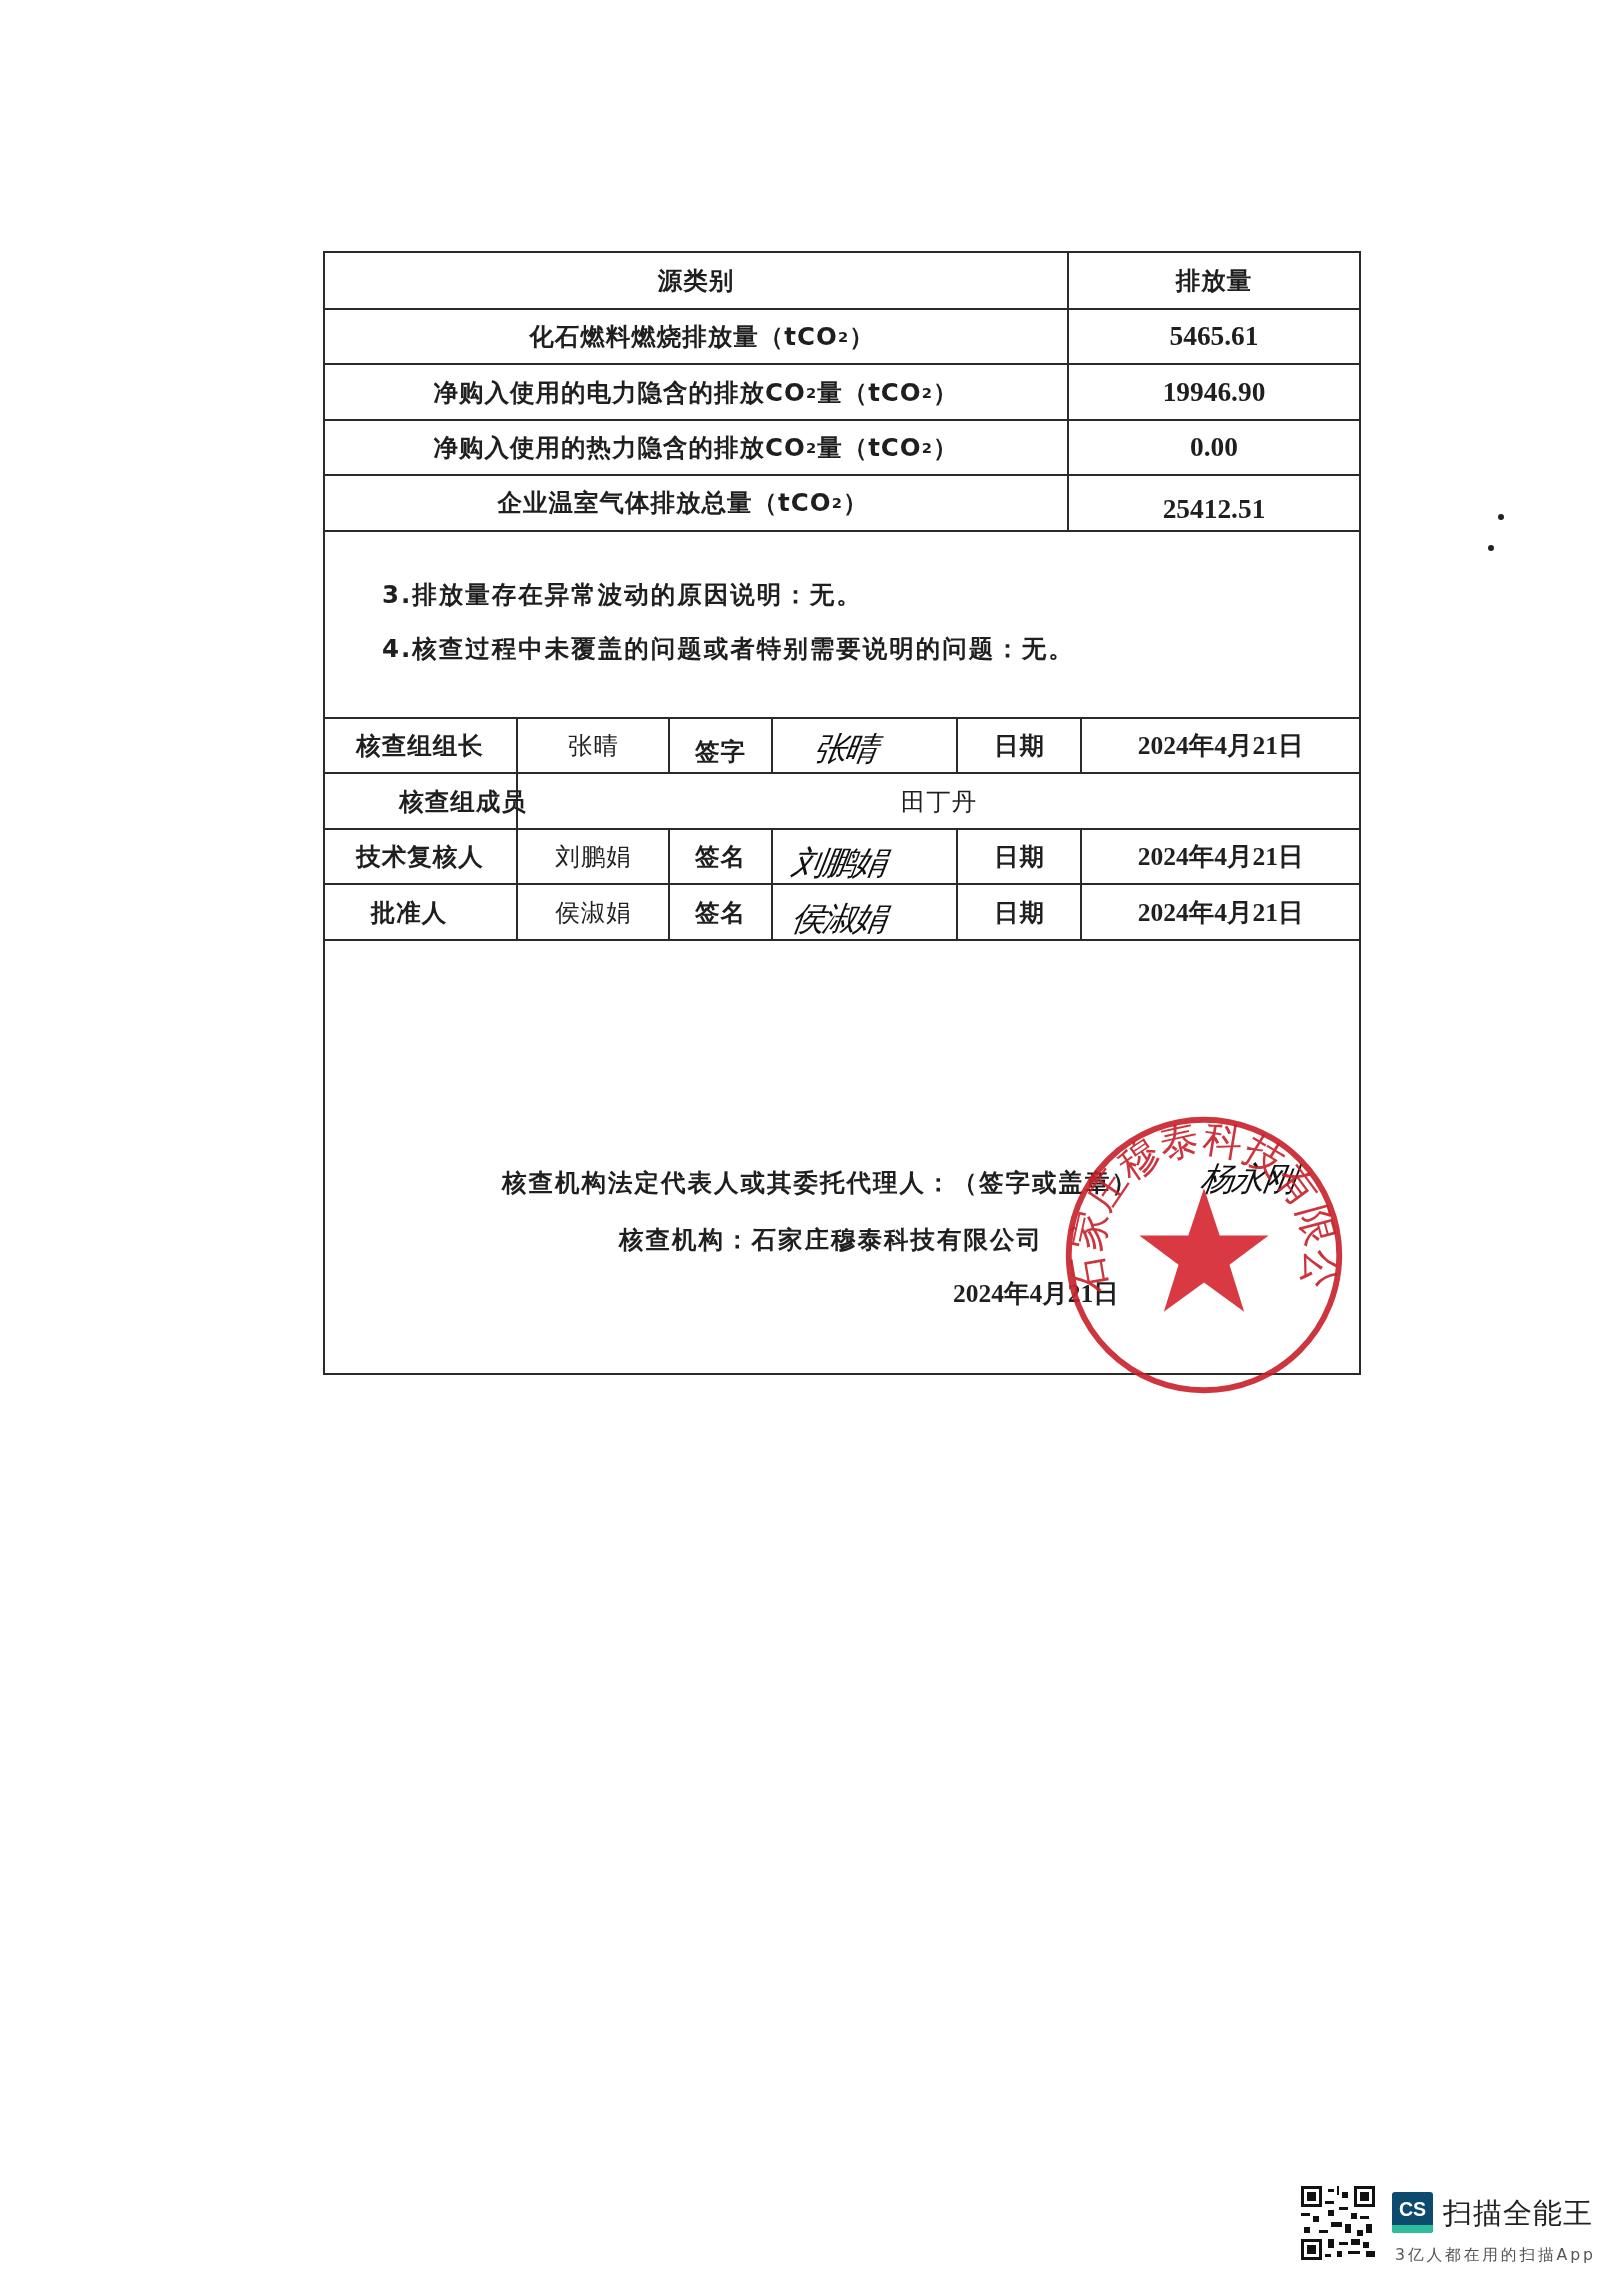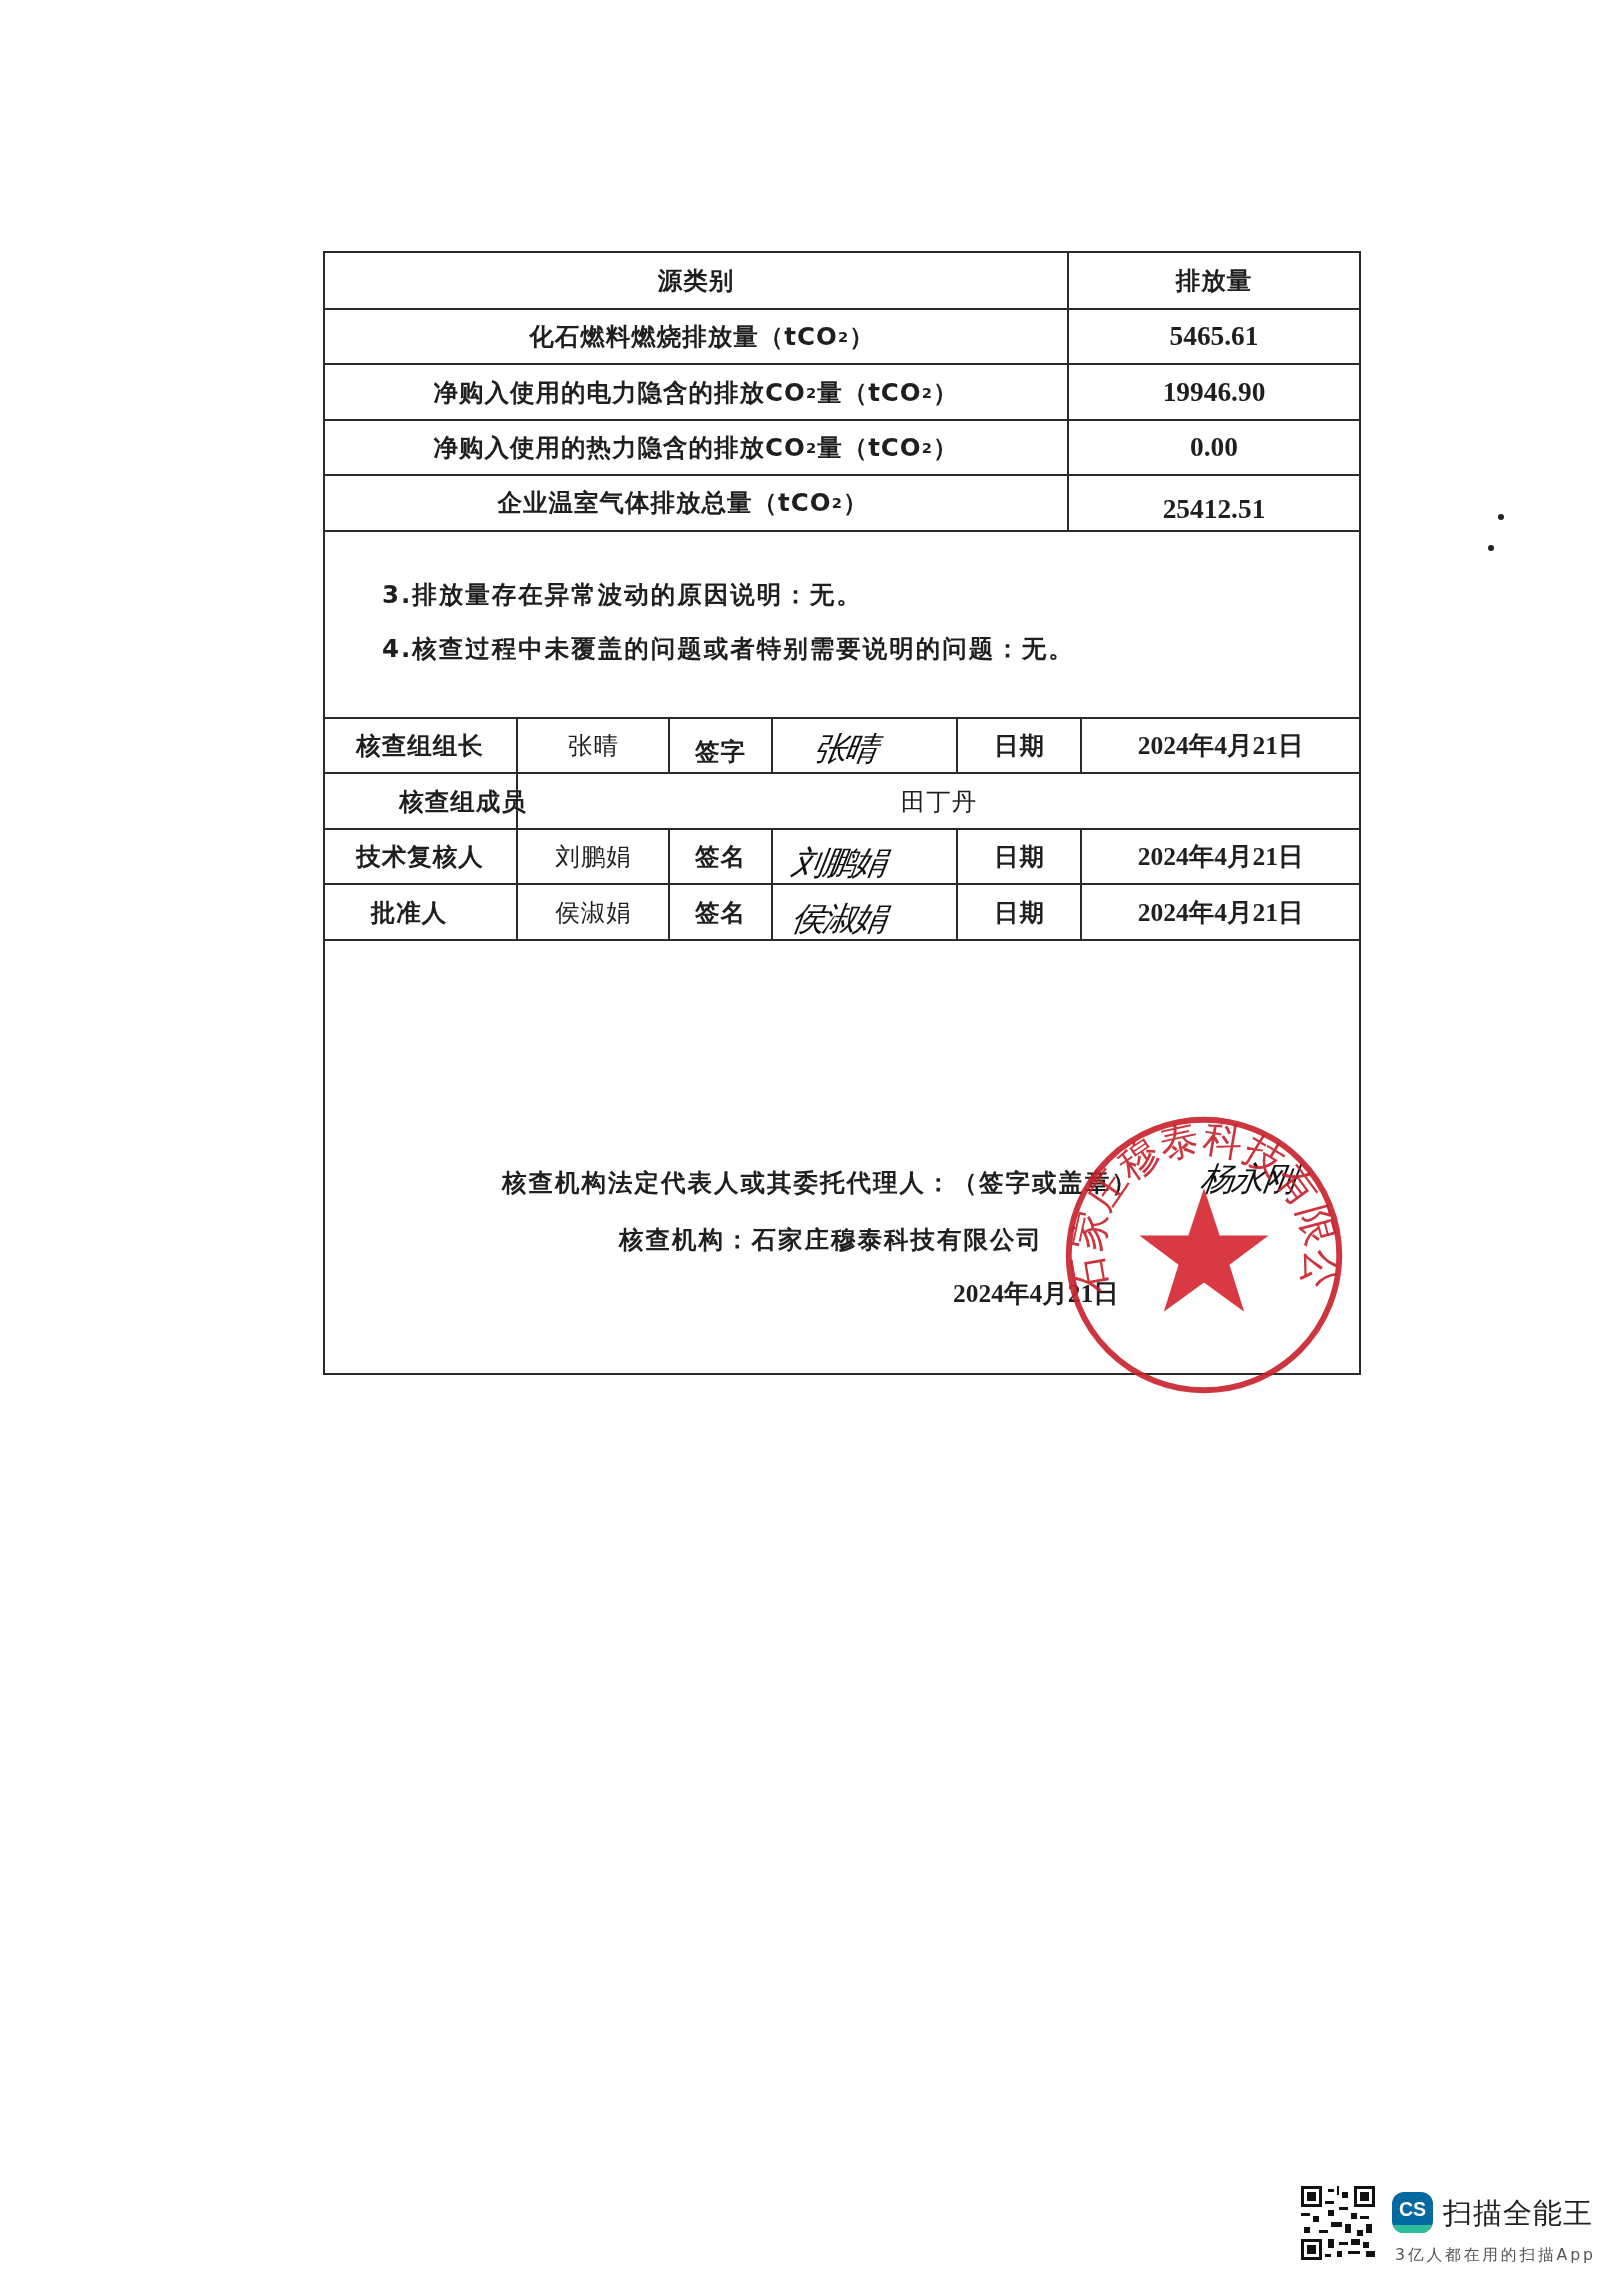--- a/index.html
+++ b/index.html
@@ -22,22 +22,22 @@
     font-size: 33px; color: #111; font-style: italic; transform: skewX(-8deg);
     letter-spacing: -2px; white-space: nowrap;
   }
   .date { font-family: "Liberation Serif", "DejaVu Serif", serif; font-size: 25.5px; font-weight: bold; letter-spacing: 0; }
   .speck { position: absolute; width: 5.9px; height: 5.9px; border-radius: 50%; background: #222; }
   .stamp {
     position: absolute; left: 1057px; top: 1108px; width: 294px; height: 294px;
   }
   .footer-qr { position: absolute; left: 1301px; top: 2186px; width: 74px; height: 74px; }
   .cs-logo {
-    position: absolute; left: 1392px; top: 2192px; width: 41px; height: 41px; border-radius: 12px;
-    background: #0369a1; overflow: hidden; display: flex; align-items: center; justify-content: center;
+    position: absolute; left: 1392px; top: 2192px; width: 41px; height: 41px; border-radius: 3px;
+    background: #0c4a6e; overflow: hidden; display: flex; align-items: center; justify-content: center;
     color: #fff; font-family: "Liberation Sans", sans-serif; font-weight: bold; font-size: 19.6px;
   }
   .cs-logo::after { content: ""; position: absolute; left: 0; bottom: 0; width: 100%; height: 7.8px; background: #2dbd9a; }
   .cs-name { position: absolute; left: 1443px; top: 2194px; font-size: 29px; color: #222; letter-spacing: 1px; }
   .cs-tag { position: absolute; left: 1395px; top: 2245px; font-size: 15.7px; color: #555; letter-spacing: 2.9px; }
 </style>
 </head>
 <body>
 
 <div class="line-h" style="left:324px; top:251px; width:1037px;"></div>

